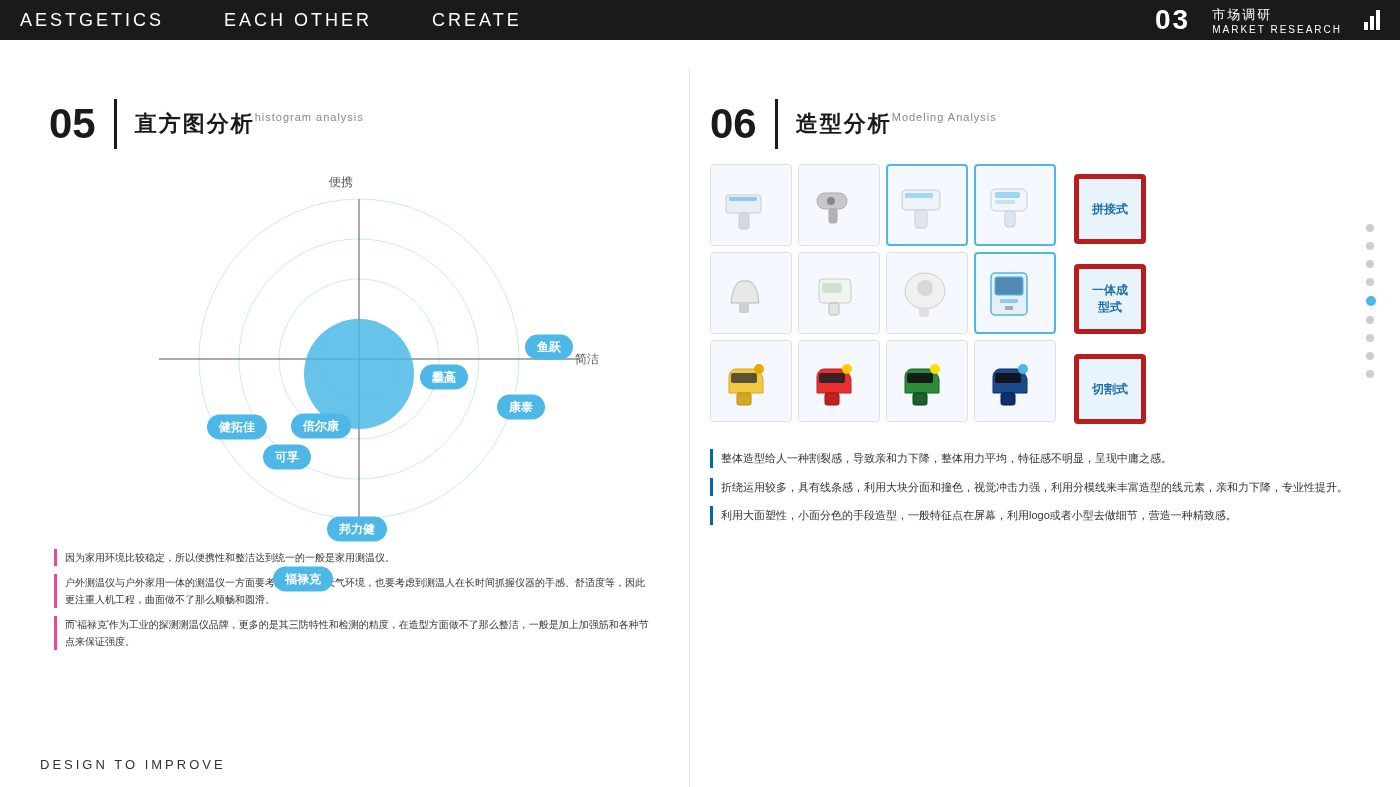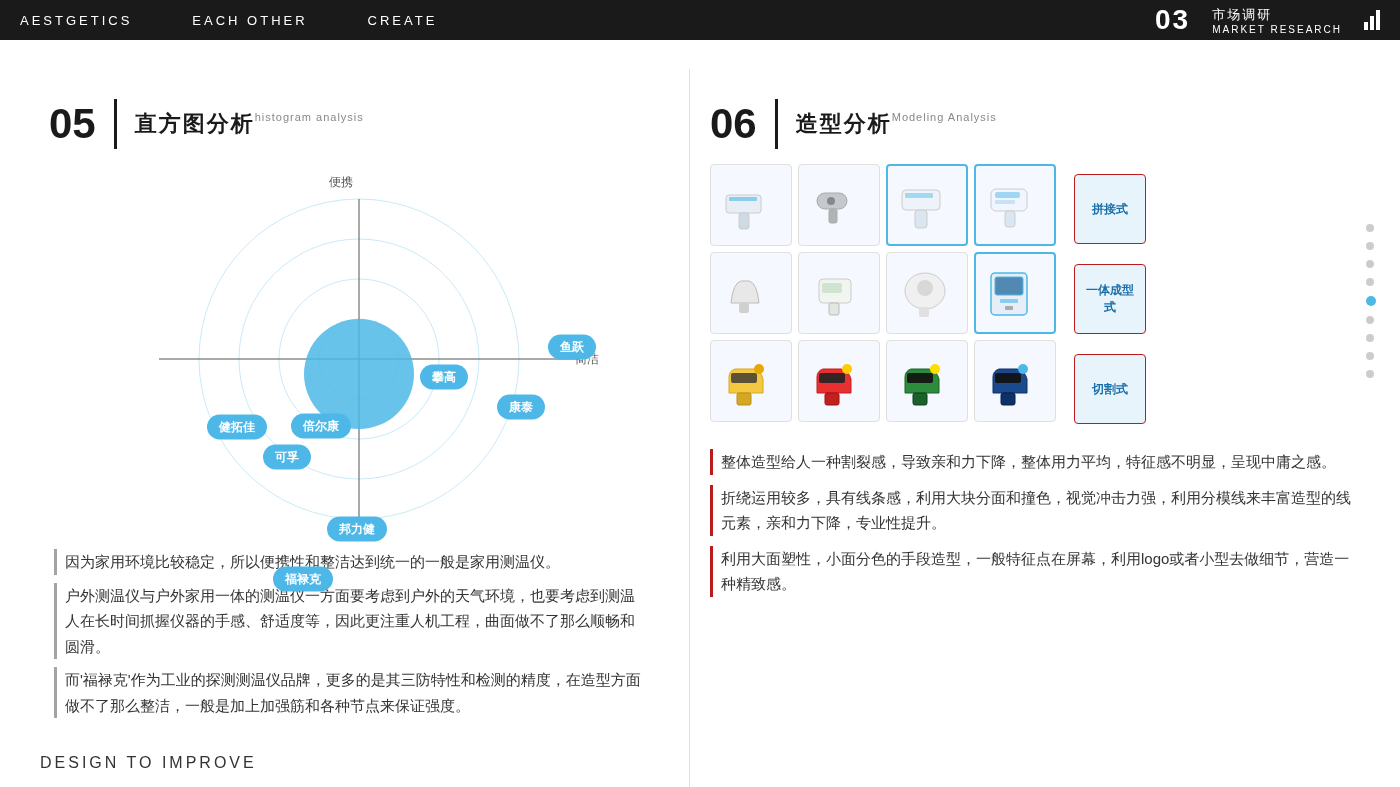--- a/index.html
+++ b/index.html
@@ -21,21 +21,21 @@
       align-items: center;
       justify-content: space-between;
       padding: 0 20px;
     }
     .header-left {
       display: flex;
       gap: 60px;
     }
     .header-nav-item {
       color: #ffffff;
-      font-size: 13px;
+      font-size: 18px;
       letter-spacing: 3px;
       font-weight: 500;
     }
     .header-right {
       display: flex;
       align-items: center;
       gap: 22px;
     }
     .header-num {
       color: #ffffff;
@@ -152,25 +152,25 @@
       font-size: 12px;
       color: #555;
     }
 
     
     .text-content {
       margin-top: 10px;
       padding-left: 5px;
     }
     .text-paragraph {
-      font-size: 15px;
+      font-size: 10px;
       color: #333;
       line-height: 1.7;
       margin-bottom: 8px;
-      border-left: 3px solid #a3a3a3;
+      border-left: 3px solid #ec4899;
       padding-left: 8px;
     }
 
     
     .right-panel {
       flex: 1;
       padding: 30px 30px 20px 20px;
       position: relative;
     }
 
@@ -204,21 +204,21 @@
       justify-content: space-around;
       height: 270px;
       margin-left: 8px;
     }
 
     .category-label {
       display: flex;
       align-items: center;
       justify-content: center;
       background: #e8f4fc;
-      border: 1px solid #b91c1c;
+      border: 5px solid #b91c1c;
       border-radius: 4px;
       padding: 6px 10px;
       font-size: 12px;
       color: #1a6fa8;
       font-weight: 600;
       height: 70px;
       width: 72px;
       text-align: center;
     }
 
@@ -242,34 +242,34 @@
       background: #4db8e8;
       width: 10px;
       height: 10px;
     }
 
     
     .desc-text {
       margin-top: 15px;
     }
     .desc-paragraph {
-      font-size: 15px;
+      font-size: 11px;
       color: #333;
       line-height: 1.7;
       margin-bottom: 10px;
-      border-left: 3px solid #b91c1c;
+      border-left: 3px solid #0369a1;
       padding-left: 8px;
     }
 
     
     .footer {
       position: absolute;
       bottom: 15px;
       left: 40px;
-      font-size: 16px;
+      font-size: 13px;
       color: #333;
       letter-spacing: 3px;
     }
 
     
     .vertical-divider {
       width: 1px;
       background: #e0e0e0;
       height: 100%;
     }
@@ -320,22 +320,22 @@
 
         <line x1="300" y1="40" x2="300" y2="360" stroke="#555" stroke-width="1"></line>
         <line x1="100" y1="200" x2="520" y2="200" stroke="#555" stroke-width="1"></line>
 
         <circle cx="300" cy="215" r="55" fill="#4db8e8" opacity="0.85"></circle>
       </svg>
 
       <span class="axis-label" style="top:15px; left:270px;">便携</span>
       <span class="axis-label" style="top:192px; right:40px;">简洁</span>
 
-      <div class="brand-bubble" style="top:188px; left:513px;">鱼跃</div>
-      <div class="brand-bubble" style="top:218px; left:385px;">攀高</div>
+      <div class="brand-bubble" style="top:188px; left:490px;">鱼跃</div>
+      <div class="brand-bubble" style="top:218px; left:385px;text-decoration:underline;">攀高</div>
       <div class="brand-bubble" style="top:248px; left:462px;">康泰</div>
       <div class="brand-bubble" style="top:267px; left:262px;">倍尔康</div>
       <div class="brand-bubble" style="top:268px; left:178px;">健拓佳</div>
       <div class="brand-bubble" style="top:298px; left:228px;">可孚</div>
       <div class="brand-bubble" style="top:370px; left:298px;">邦力健</div>
       <div class="brand-bubble" style="top:420px; left:244px;">福禄克</div>
     </div>
 
     <div class="text-content">
       <p class="text-paragraph">因为家用环境比较稳定，所以便携性和整洁达到统一的一般是家用测温仪。</p>

